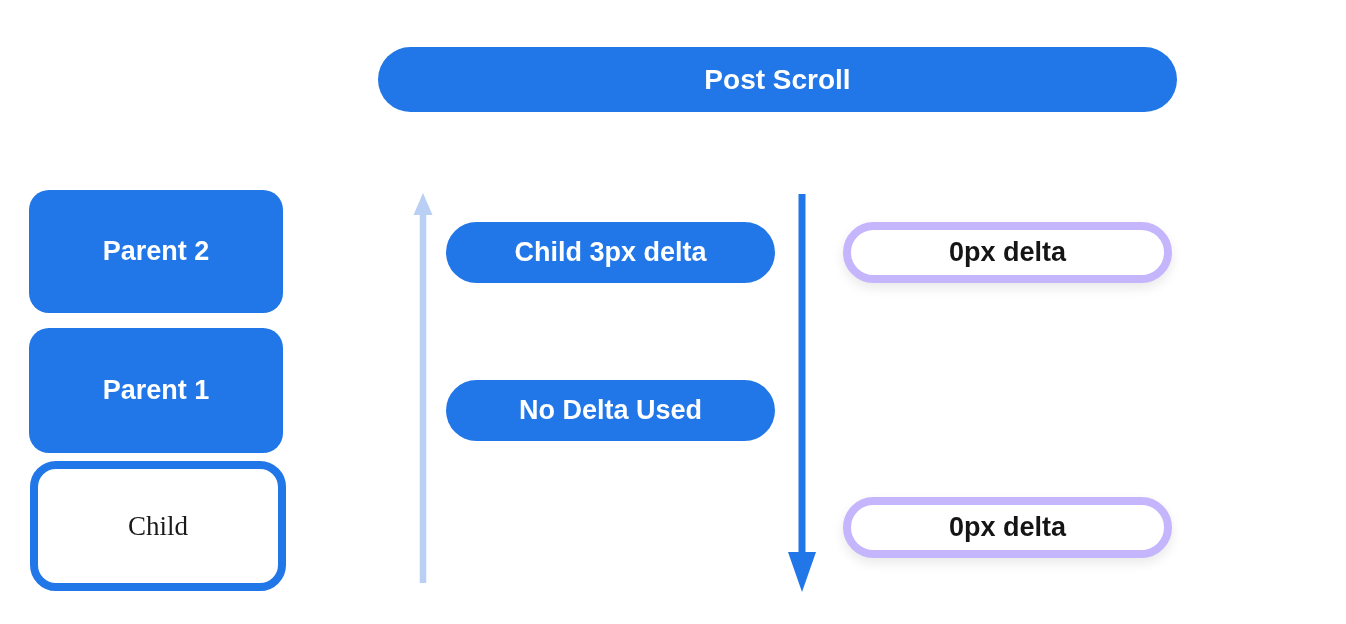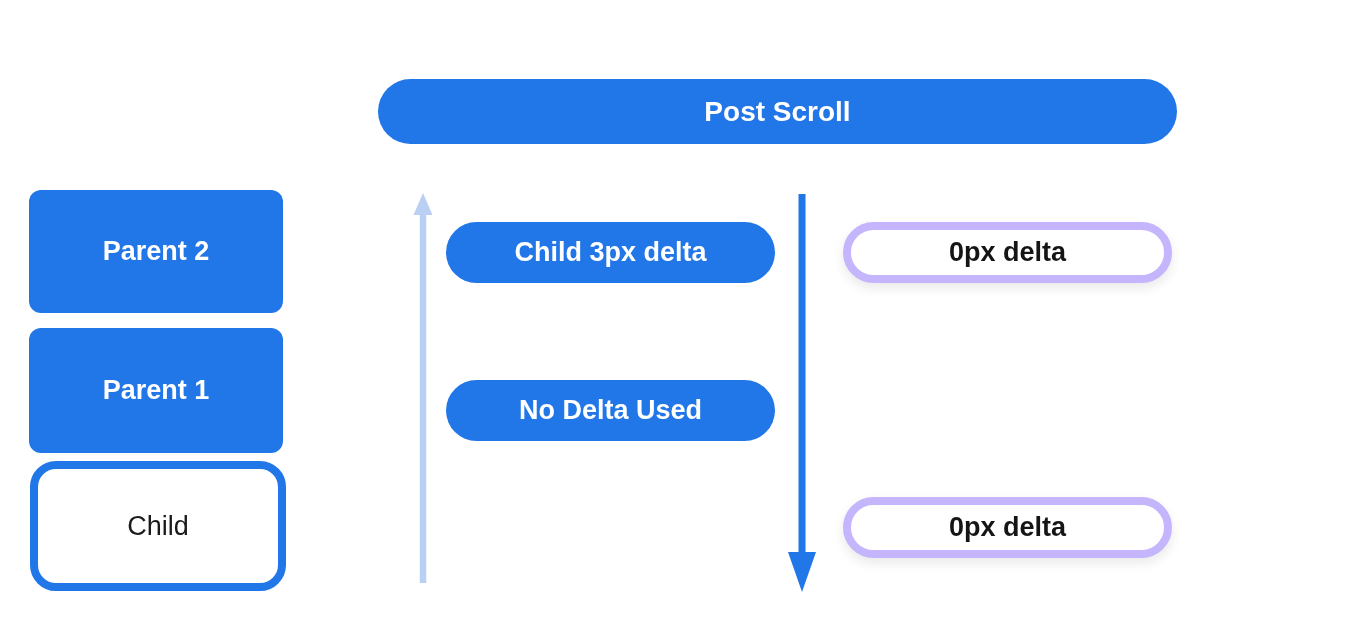--- a/index.html
+++ b/index.html
@@ -23,42 +23,42 @@
     box-sizing: border-box;
   }
   .header-pill {
     left: 378px; top: 47px;
     width: 799px; height: 65px;
     background: #2176E8;
     border-radius: 33px;
     color: #ffffff;
     font-size: 28px;
     font-weight: 700;
-    margin-top: 32px;
   }
   .parent-box {
     left: 29px;
     width: 254px;
     background: #2176E8;
-    border-radius: 12px;
+    border-radius: 20px;
     color: #ffffff;
     font-size: 27px;
     font-weight: 700;
   }
   .parent-2 { top: 190px; height: 123px; }
   .parent-1 { top: 328px; height: 125px; }
   .child-box {
     left: 30px; top: 461px;
     width: 256px; height: 130px;
     background: #ffffff;
     border: 8px solid #2176E8;
     border-radius: 26px;
     color: #1a1a1a;
     font-size: 27px;
     font-weight: 500;
+    font-family: Liberation Serif, serif;
   }
   .blue-pill {
     left: 446px;
     width: 329px; height: 61px;
     background: #2176E8;
     border-radius: 31px;
     color: #ffffff;
     font-size: 27px;
     font-weight: 700;
   }

